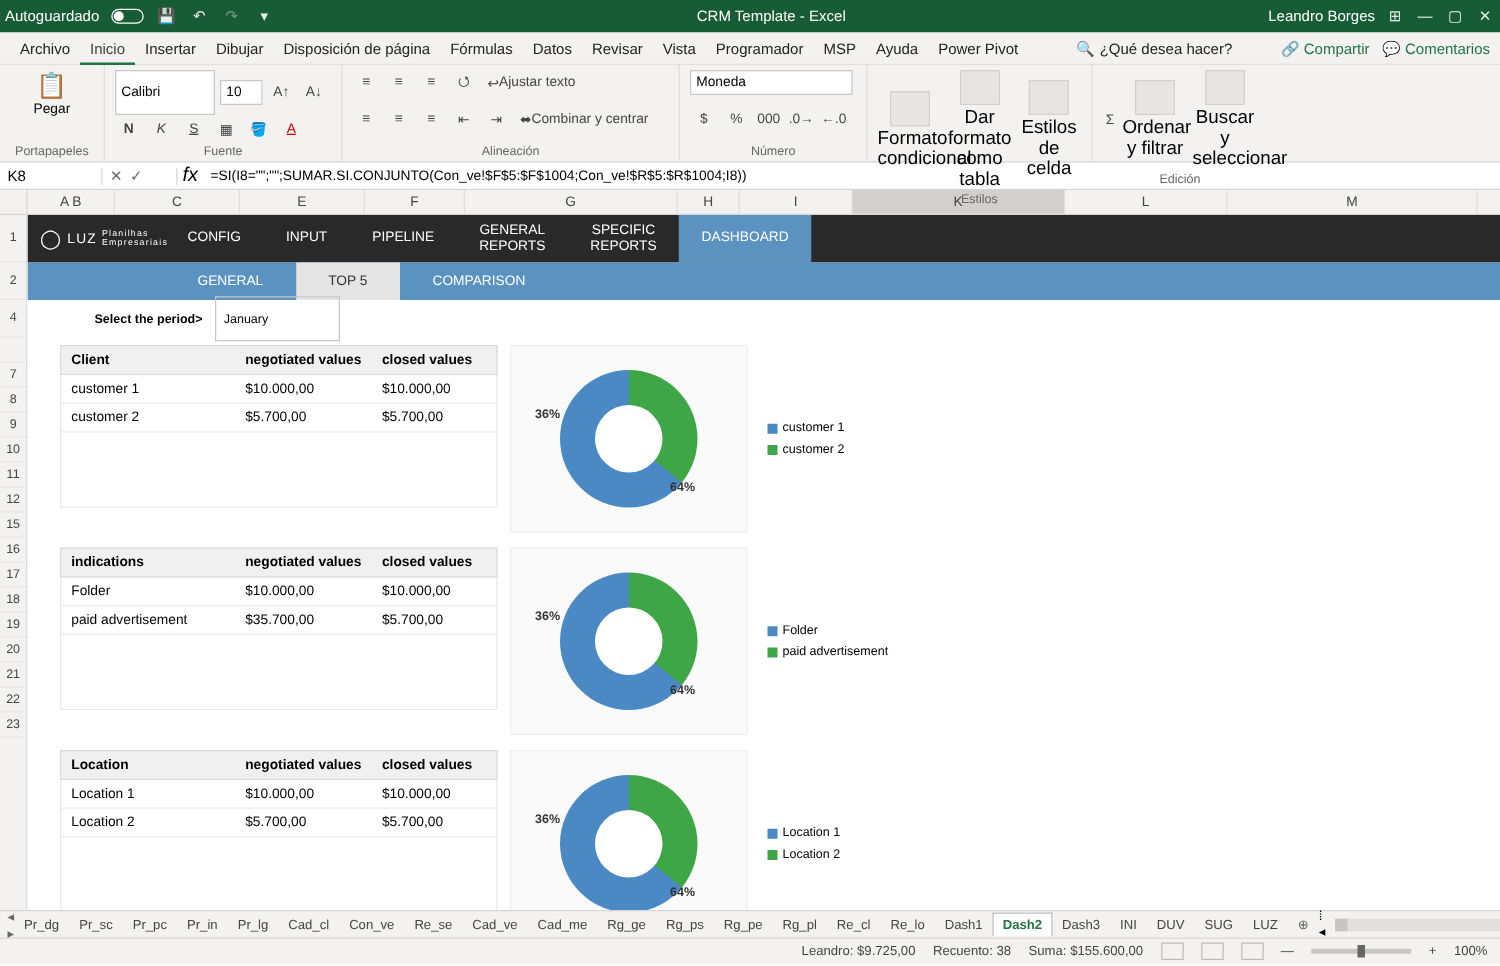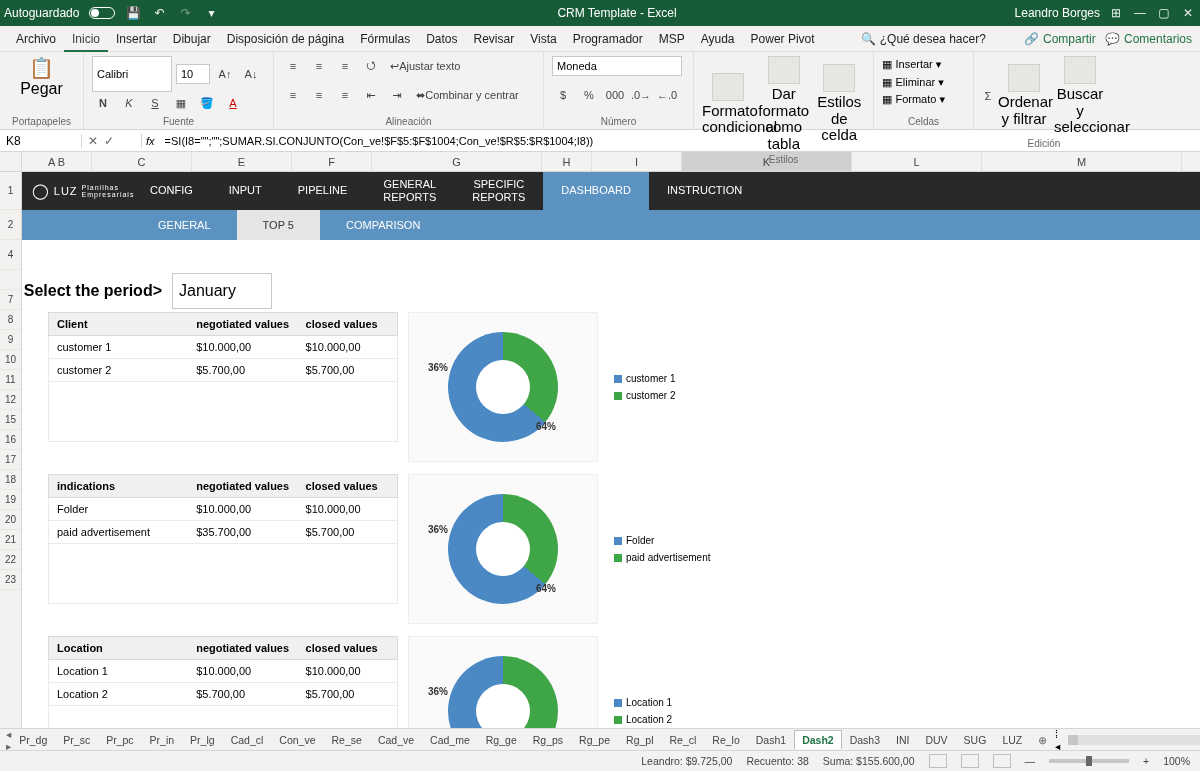--- a/index.html
+++ b/index.html
@@ -31,21 +31,21 @@
 .rbtn { width: 22px; height: 20px; display: inline-flex; align-items: center; justify-content: center; color: #444; font-size: 11px; }
 .rbtn.wide { width: auto; padding: 0 4px; }
 .numfmt { width: 130px; height: 20px; border: 1px solid #c8c8c8; background: #fff; font-size: 11px; padding: 0 4px; }
 .big-btn { width: 52px; text-align: center; font-size: 15px; line-height: 1.1; }
 .big-btn .icn { width: 32px; height: 28px; margin: 0 auto 2px; background: #e8e6e3; border: 1px solid #d0d0d0; }
 
 
 .fbar { height: 22px; display: flex; align-items: center; border-bottom: 1px solid #d6d6d6; font-size: 12px; }
 .namebox { width: 82px; border-right: 1px solid #d6d6d6; padding: 0 6px; }
 .fx-icons { width: 60px; display: flex; gap: 6px; padding: 0 6px; color: #666; border-right: 1px solid #d6d6d6; }
-.fx-label { font-style: italic; font-size: 11px; padding: 0 4px; }
+.fx-label { font-style: italic; font-size: 16px; padding: 0 4px; }
 .formula { flex: 1; padding: 0 6px; font-size: 11px; }
 
 
 .colhdr { height: 20px; display: flex; background: #f3f2f1; border-bottom: 1px solid #d6d6d6; font-size: 11px; color: #444; }
 .rownum-col { width: 22px; border-right: 1px solid #d6d6d6; }
 .ch { border-right: 1px solid #e1dfdd; display: flex; align-items: center; justify-content: center; }
 .ch.active { background: #d2d0ce; }
 
 
 .gridwrap { display: flex; height: 556px; }
@@ -61,21 +61,21 @@
 .dash-nav .dn { flex: 0 0 auto; padding: 5px 18px; text-align: center; display: flex; flex-direction: column; justify-content: center; line-height: 1.2; cursor: pointer; }
 .dash-nav .dn.active { background: #5b92c0; }
 
 
 .subnav { height: 30px; background: #5b92c0; display: flex; color: #fff; font-size: 11px; }
 .subnav .sn { padding: 0 26px; display: flex; align-items: center; cursor: pointer; }
 .subnav .sn.active { background: #e5e5e5; color: #333; text-align: center; }
 .subnav .off { width: 110px; }
 
 
-.periodrow { height: 30px; display: flex; align-items: center; font-size: 16px; margin-top: 36px; }
+.periodrow { height: 30px; display: flex; align-items: center; font-size: 10px; }
 .periodrow .lbl { width: 150px; text-align: right; padding-right: 10px; font-weight: bold; }
 .periodrow .sel { width: 100px; border: 1px solid #c8c8c8; height: 20px; padding: 17px 6px; display: flex; align-items: center; }
 
 
 .panels { display: flex; flex-wrap: wrap; gap: 12px; padding: 6px 26px; }
 .panel { display: flex; gap: 10px; }
 .tbl { width: 350px; }
 .tbl .hdr { display: flex; background: #f0f0f0; border: 1px solid #dadada; font-weight: bold; font-size: 11px; }
 .tbl .hdr div, .tbl .row div { padding: 5px 8px; }
 .tbl .row { display: flex; border: 1px solid #eaeaea; border-top: none; font-size: 11px; }
@@ -139,21 +139,21 @@
   <div class="actions">
     <span>🔗 <span>Compartir</span></span>
     <span>💬 <span>Comentarios</span></span>
   </div>
 </div>
 
 <div class="ribbon">
   <div class="ribbon-group" style="width:84px">
     <div style="text-align:center">
       <div style="font-size:20px">📋</div>
-      <div style="font-size:16px">Pegar</div>
+      <div style="font-size:11px">Pegar</div>
     </div>
     <div class="label">Portapapeles</div>
   </div>
   <div class="ribbon-group" style="width:190px">
     <div class="ribbon-row">
       <input class="font-name" value="Calibri" style="">
       <input class="font-size" value="10" style="">
       <span class="rbtn">A↑</span>
       <span class="rbtn">A↓</span>
     </div>
@@ -206,28 +206,20 @@
     </div>
     <div class="label">Número</div>
   </div>
   <div class="ribbon-group" style="width:180px">
     <div class="ribbon-row">
       <div class="big-btn"><div class="icn"></div><span>Formato condicional</span></div>
       <div class="big-btn"><div class="icn"></div><span>Dar formato como tabla</span></div>
       <div class="big-btn"><div class="icn"></div><span>Estilos de celda</span></div>
     </div>
     <div class="label">Estilos</div>
-  </div>
-  <div class="ribbon-group" style="width:100px">
-    <div style="font-size:11px;line-height:1.6">
-      <div>▦ <span>Insertar</span> ▾</div>
-      <div>▦ <span>Eliminar</span> ▾</div>
-      <div>▦ <span>Formato</span> ▾</div>
-    </div>
-    <div class="label">Celdas</div>
   </div>
   <div class="ribbon-group" style="width:140px;border-right:none">
     <div class="ribbon-row">
       <span class="rbtn">Σ</span>
       <div class="big-btn"><div class="icn"></div><span>Ordenar y filtrar</span></div>
       <div class="big-btn"><div class="icn"></div><span>Buscar y seleccionar</span></div>
     </div>
     <div class="label">Edición</div>
   </div>
 </div>
@@ -288,21 +280,20 @@
         <span>LUZ</span>
         <span style="font-size:7px;margin-left:4px;line-height:1">Planilhas<br>Empresariais</span>
       </div>
       <div id="dash-nav-items" style="display:flex">
           <div class="dn">CONFIG</div>
           <div class="dn">INPUT</div>
           <div class="dn">PIPELINE</div>
           <div class="dn">GENERAL<br>REPORTS</div>
           <div class="dn">SPECIFIC<br>REPORTS</div>
           <div class="dn active">DASHBOARD</div>
-          <div class="dn">INSTRUCTION</div>
         </div>
     </div>
 
     <div class="subnav">
       <div class="off"></div>
       <div id="subnav-items" style="display:flex">
           <div class="sn">GENERAL</div>
           <div class="sn active">TOP 5</div>
           <div class="sn">COMPARISON</div>
         </div>

